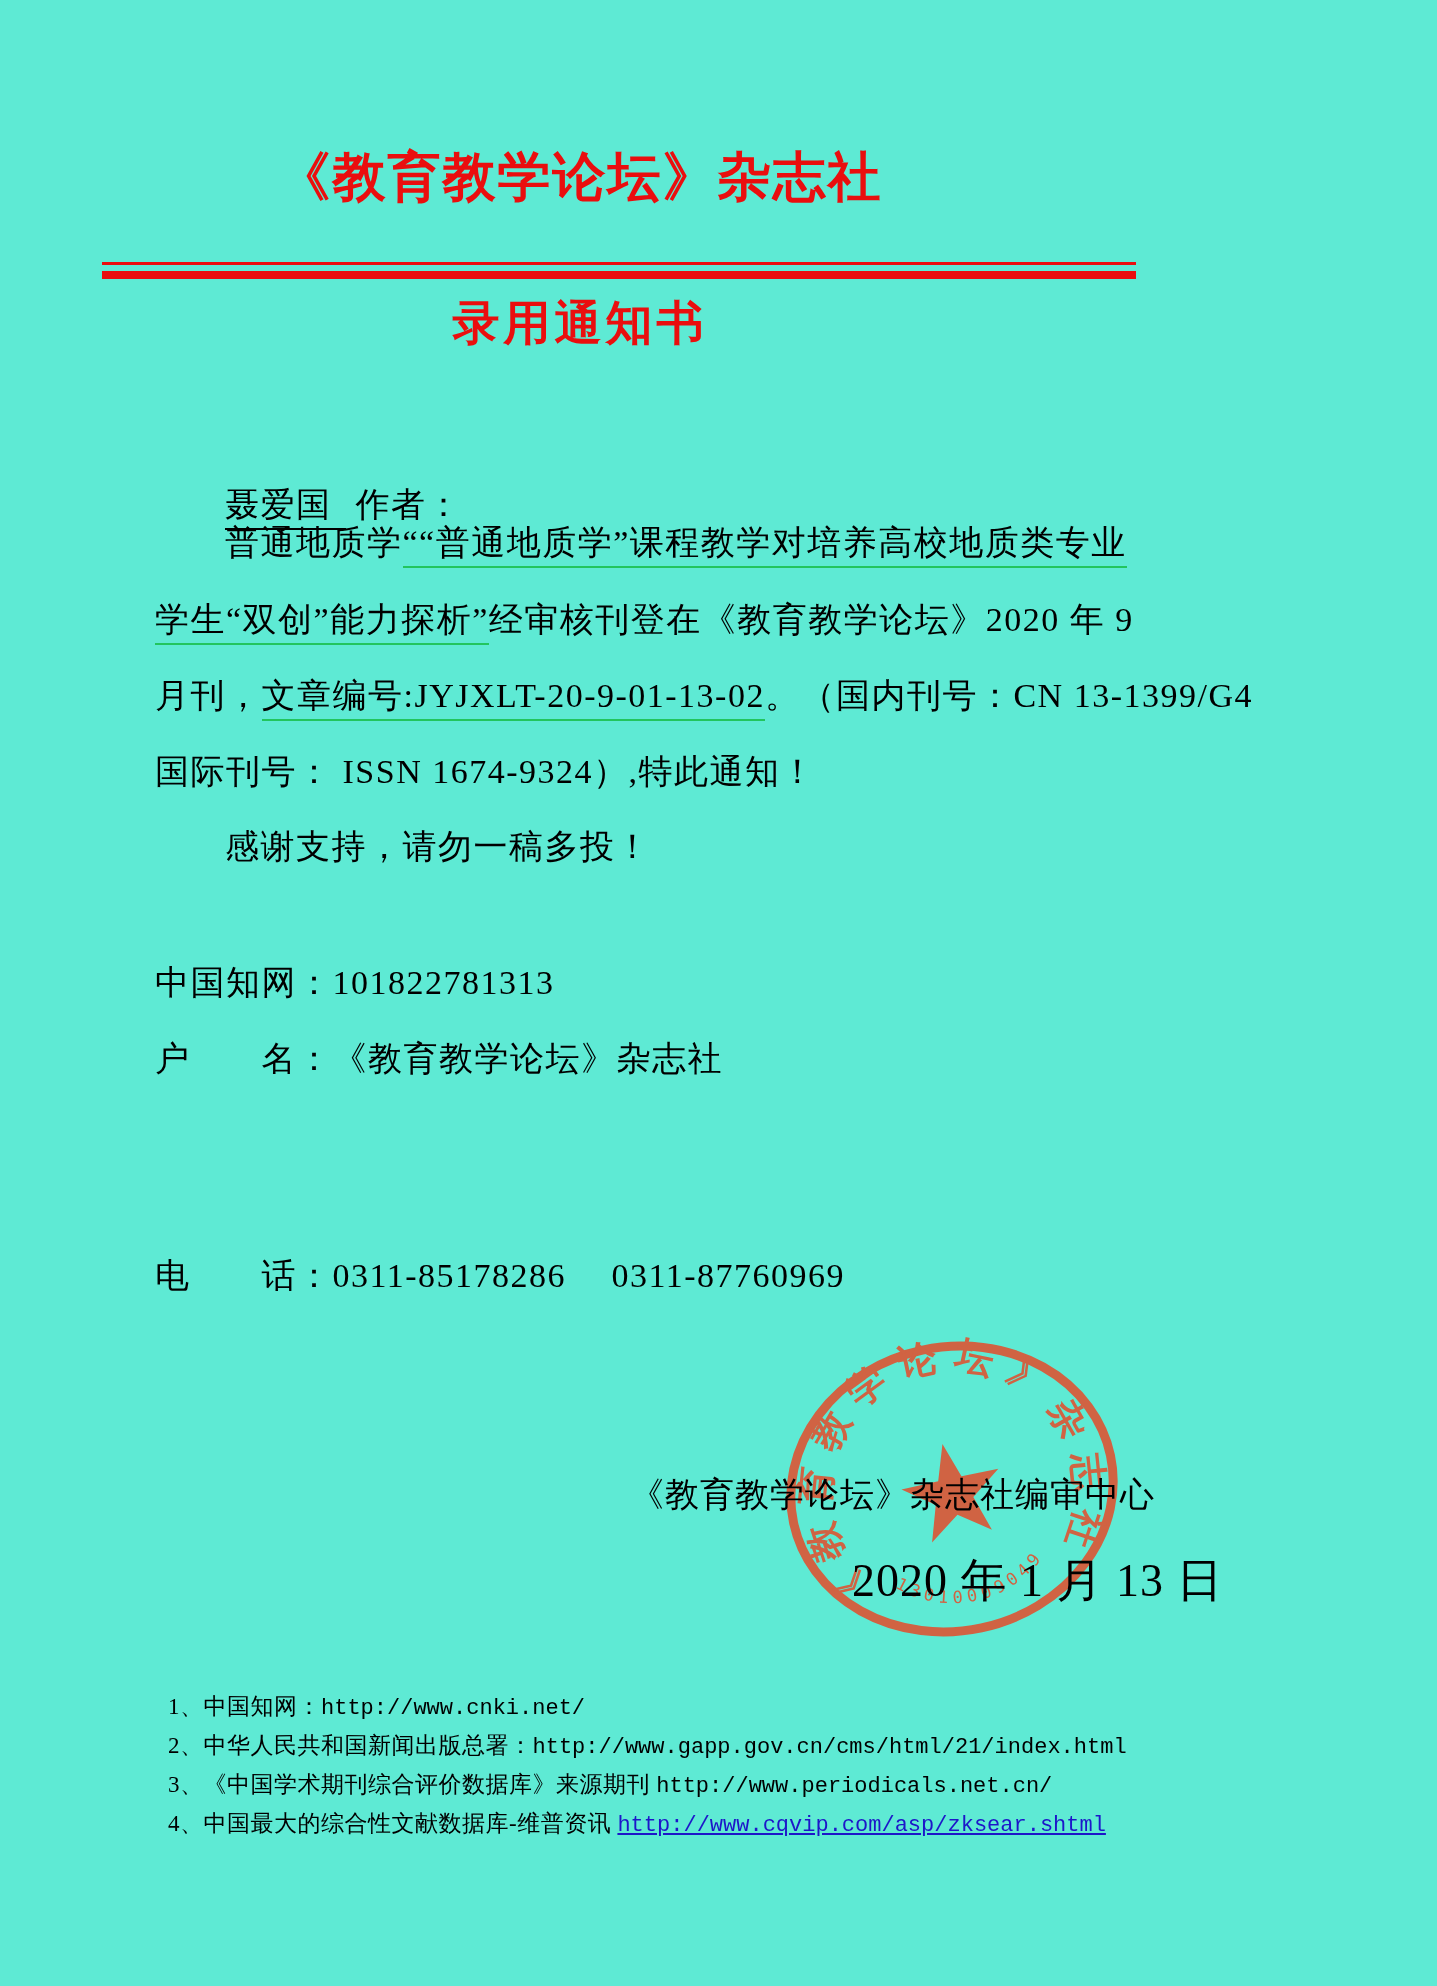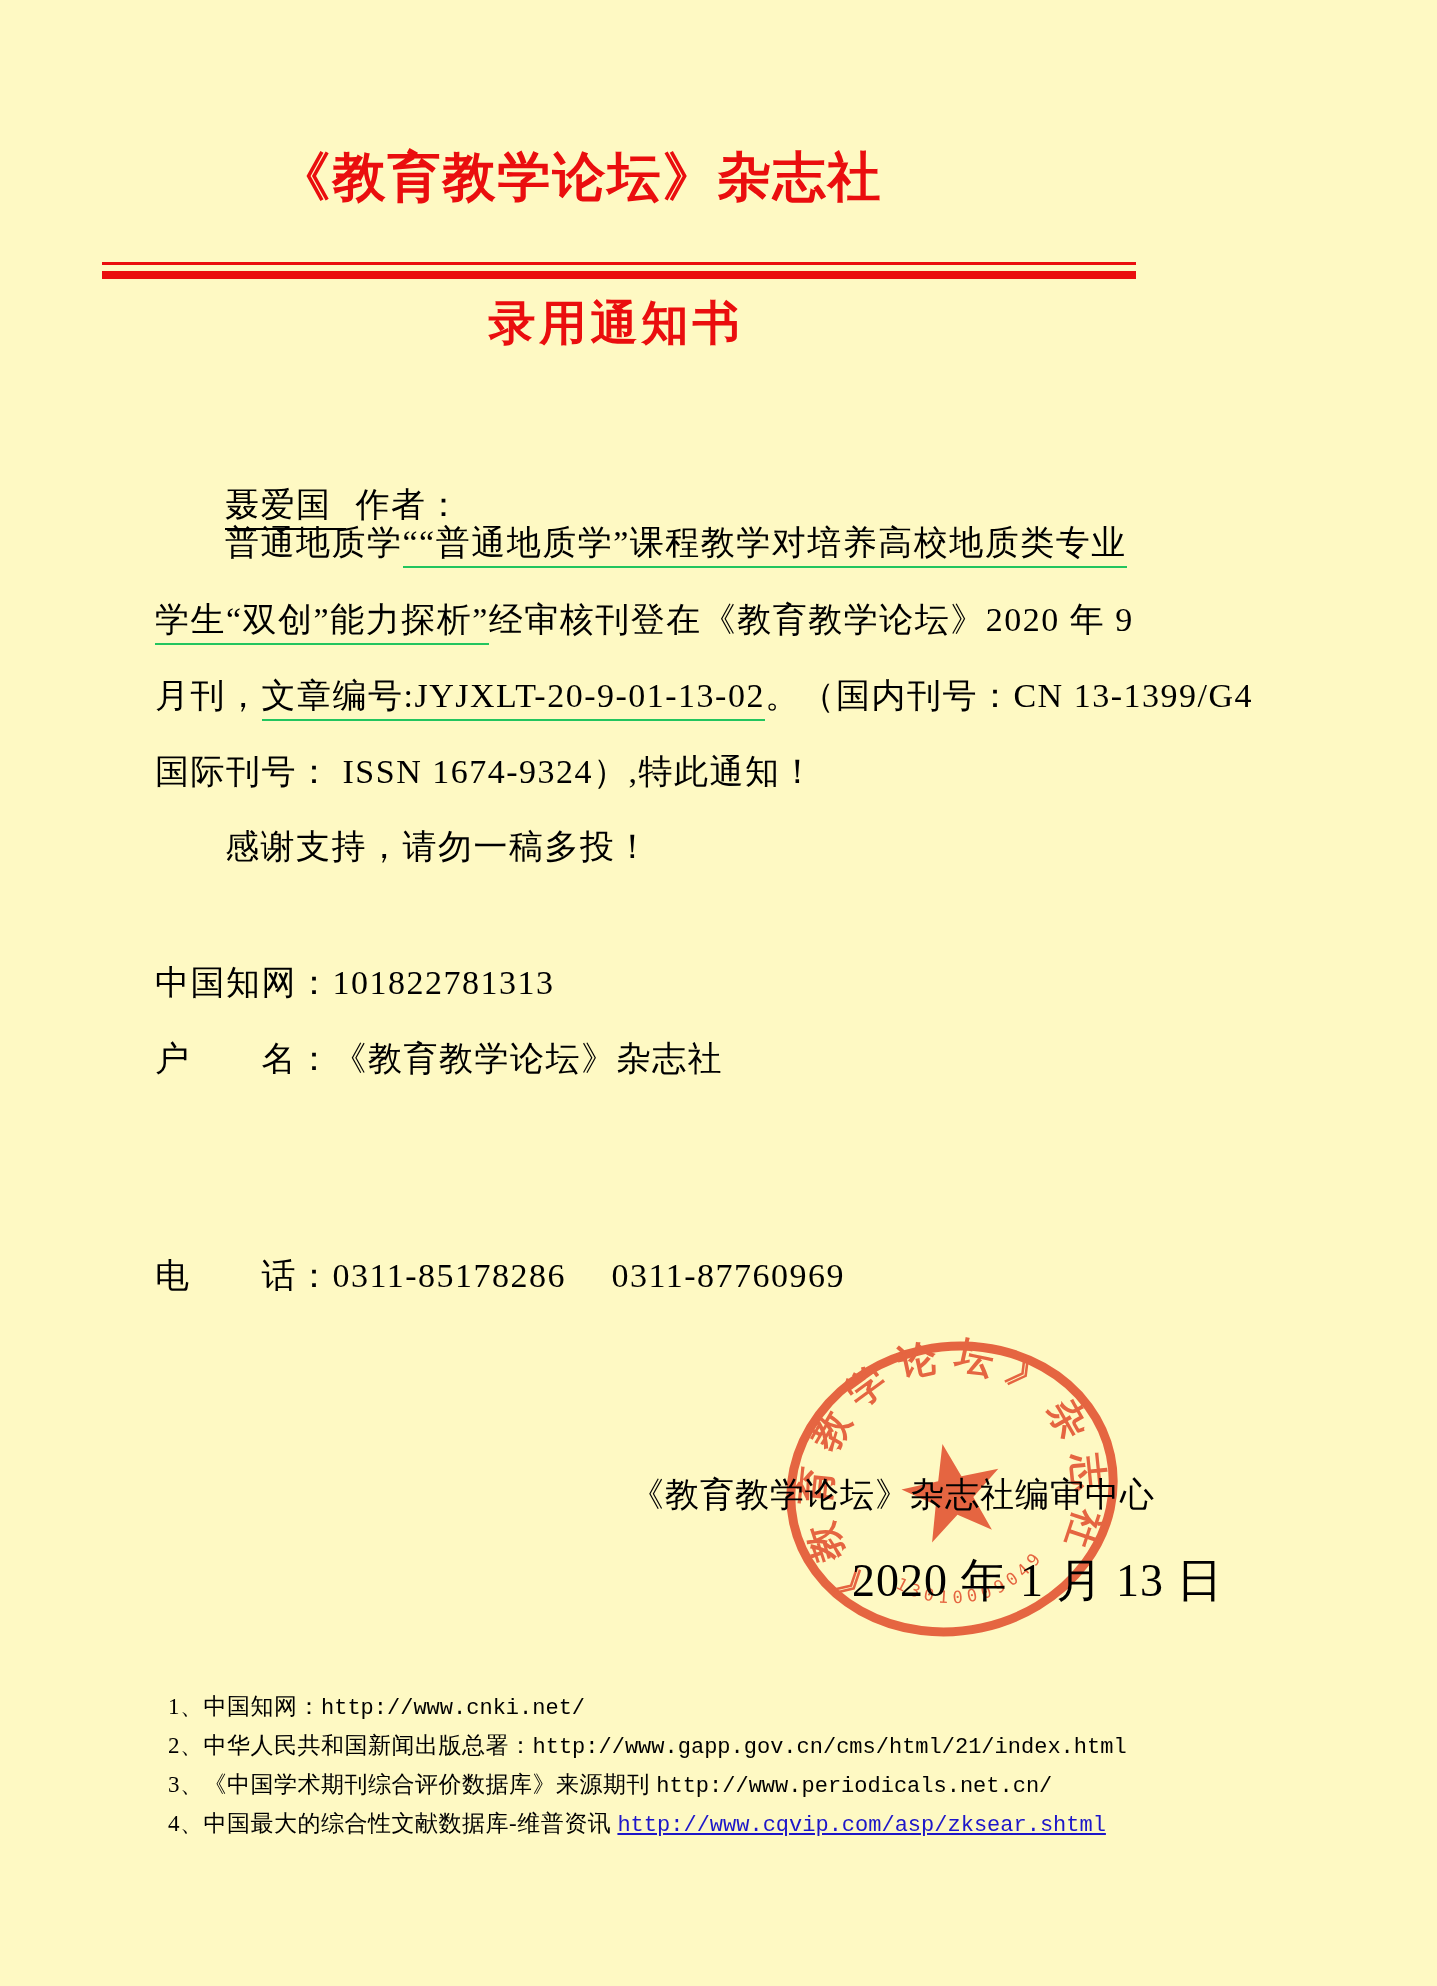--- a/index.html
+++ b/index.html
@@ -1,19 +1,19 @@
 <!DOCTYPE html>
 <html><head>
 <meta charset="utf-8">
 <style>
   html,body{margin:0;padding:0;background:#ffffff;}
   .page{
     position:relative;
     width:1437px;height:1986px;
-    background:#fef9c3;
+    background:#5eead4;
     font-family:"Liberation Serif","DejaVu Serif",serif;
     color:#000;
     overflow:hidden;
   }
   
   .hdr-title{
     position:absolute;top:142px;left:0;width:1160px;
     text-align:center;
     font-size:53px;font-weight:bold;
     letter-spacing:2px;
@@ -66,21 +66,21 @@
   }
 </style>
 </head>
 <body>
 
 <div class="page">
 
   <div class="hdr-title" style="color:#ea0e0e;">《教育教学论坛》杂志社</div>
   <div class="rule rule-thin" style="background:#ea0e0e;"></div>
   <div class="rule rule-thick" style="background:#ea0e0e;"></div>
-  <div class="hdr-sub" style="color:#ea0e0e;padding-left:36px;">录用通知书</div>
+  <div class="hdr-sub" style="color:#ea0e0e;">录用通知书</div>
 
   <div class="bline indent" style="top:445px;margin-top:37px;">
     <span class="u-name">聂爱国</span>
     <span>作者：</span>
   </div>
 
   <div class="bline indent" style="top:520px;">
     <span>普通地质学</span><span class="u">““普通地质学”课程教学对培养高校地质类专业</span>
   </div>
   <div class="bline" style="top:597px;">

